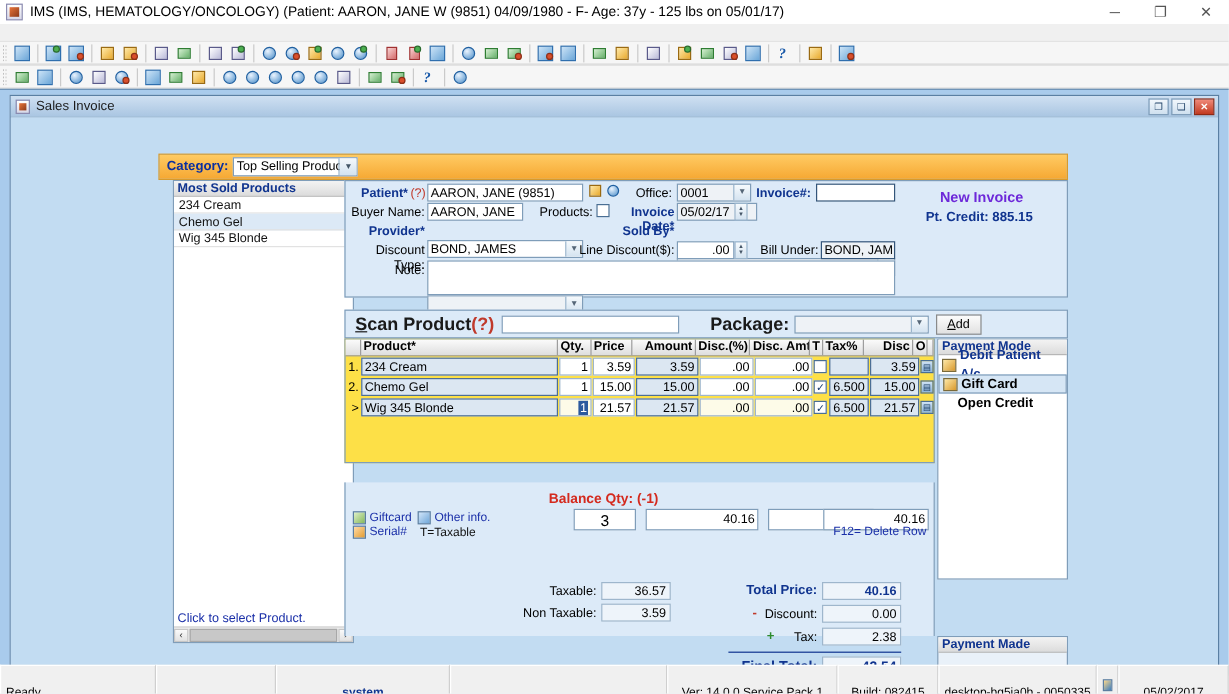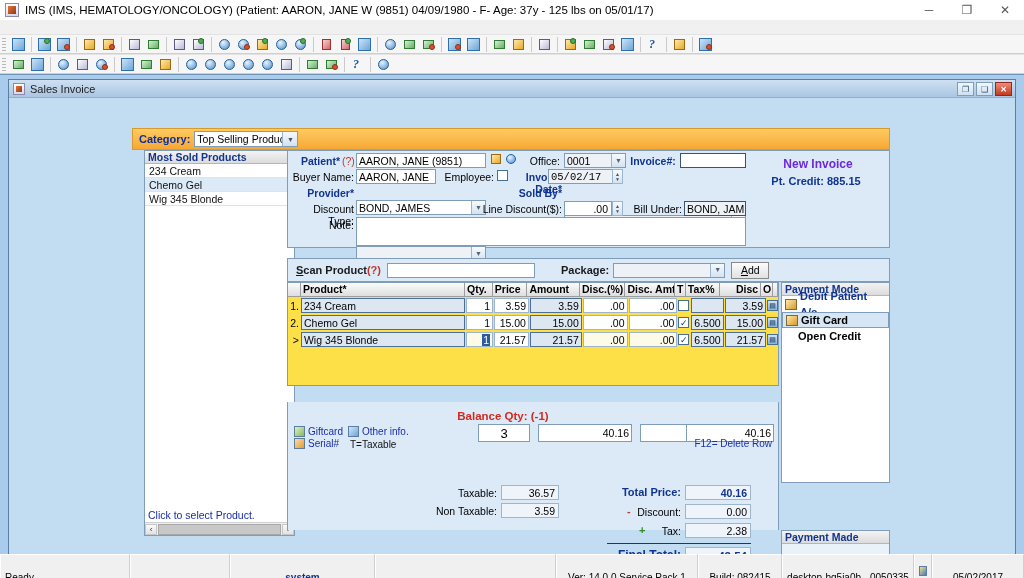--- a/index.html
+++ b/index.html
@@ -123,21 +123,21 @@
     display:flex; align-items:center; justify-content:center; font-size:7px; color:#567; }
   .chk { width:11px; height:11px; background:#fff; border:1px solid #4a6f94; display:inline-block; }
   .newinv { position:absolute; right:12px; top:6px; width:118px; text-align:center;
     color:#6d28d9; font-weight:bold; font-size:12px; }
   .ptcredit { position:absolute; right:10px; top:24px; width:126px; text-align:center;
     color:#10348f; font-weight:bold; font-size:11px; }
 
   
   .scanbar { position:absolute; left:278px; top:160px; width:603px; height:24px;
     background:#dceaf8; border:1px solid #7f9db9; display:flex; align-items:center; }
-  .scanbar .t { font-size:11px; font-weight:bold; color:#1a1a1a; margin-left:8px; }
+  .scanbar .t { font-size:15px; font-weight:bold; color:#1a1a1a; margin-left:8px; }
   .hk { text-decoration:underline; }
   .qm { color:#c0392b; }
   .addbtn { width:38px; height:17px; background:linear-gradient(#fcfcfc,#e1e1e1);
     border:1px solid #8a8a8a; font-size:10.5px; display:flex; align-items:center;
     justify-content:center; }
 
   
   .grid { position:absolute; left:278px; top:184px; width:492px; height:104px;
     background:#fde047; border:1px solid #7f9db9; }
   .ghead { display:flex; height:14px; background:linear-gradient(#fbfbfb,#dedede);
@@ -461,24 +461,24 @@
           <div class="frow flabel" style="left:232px; top:4px; width:40px;">Office:</div>
           <div class="frow sel" style="left:276px; top:2px; width:62px;">
             <span>0001</span>
             <span class="arw">▼</span>
           </div>
           <div class="frow flabel req" style="left:340px; top:4px; width:50px;text-align:center;">Invoice#:</div>
           <div class="frow tbox bold-b" style="left:392px; top:2px; width:66px;"></div>
 
           <div class="frow flabel" style="left:0px; top:20px; width:66px;">Buyer Name:</div>
           <div class="frow tbox" style="left:68px; top:18px; width:80px;">AARON, JANE</div>
-          <div class="frow flabel" style="left:150px; top:20px; width:56px;">Employee:</div>
+          <div class="frow flabel" style="left:150px; top:20px; width:56px;">Products:</div>
           <div class="frow chk" style="left:209px; top:19px;"></div>
           <div class="frow flabel req" style="left:216px; top:20px; width:58px;">Invoice Date*</div>
-          <div class="frow tbox gray" style="left:260px; top:18px; width:67px; position:absolute;font-family:Liberation Mono, monospace;">05/02/17</div>
+          <div class="frow tbox gray" style="left:276px; top:18px; width:67px; position:absolute;">05/02/17</div>
           <div class="frow" style="left:324px; top:18px; width:11px; height:15px; background:linear-gradient(#f6fafd,#d4e3f0); border:1px solid #9ab5cc; display:flex; flex-direction:column; align-items:center; justify-content:center; font-size:5px; line-height:5px; color:#456;">▲<br>▼</div>
 
           <div class="frow flabel req" style="left:10px; top:36px; width:56px;">Provider*</div>
           <div class="frow sel" style="left:68px; top:34px; width:130px; background:#fff;">
             <span>BOND, JAMES</span>
             <span class="arw">▼</span>
           </div>
           <div class="frow flabel req" style="left:216px; top:36px; width:58px;">Sold By*</div>
           <div class="frow sel" style="left:276px; top:34px; width:182px;">
             <span></span>
@@ -516,21 +516,21 @@
               <span>dd</span>
             </div>
         </div>
 
         <div class="grid">
           <div class="ghead">
             <div class="gh" style="width:13px;"></div>
             <div class="gh" style="width:166px;">Product*</div>
             <div class="gh" style="width:28px;">Qty.</div>
             <div class="gh" style="width:35px;">Price</div>
-            <div class="gh" style="width:53px;">Amount</div>
+            <div class="gh" style="width:53px;text-align:right;">Amount</div>
             <div class="gh" style="width:46px;">Disc.(%)</div>
             <div class="gh" style="width:50px;">Disc. Amt.</div>
             <div class="gh" style="width:11px;">T</div>
             <div class="gh" style="width:34px;">Tax%</div>
             <div class="gh" style="width:42px; text-align:right;">Disc</div>
             <div class="gh" style="width:12px;">O</div>
             <div class="gh" style="flex:1;"></div>
           </div>
 
           <div class="grow">

